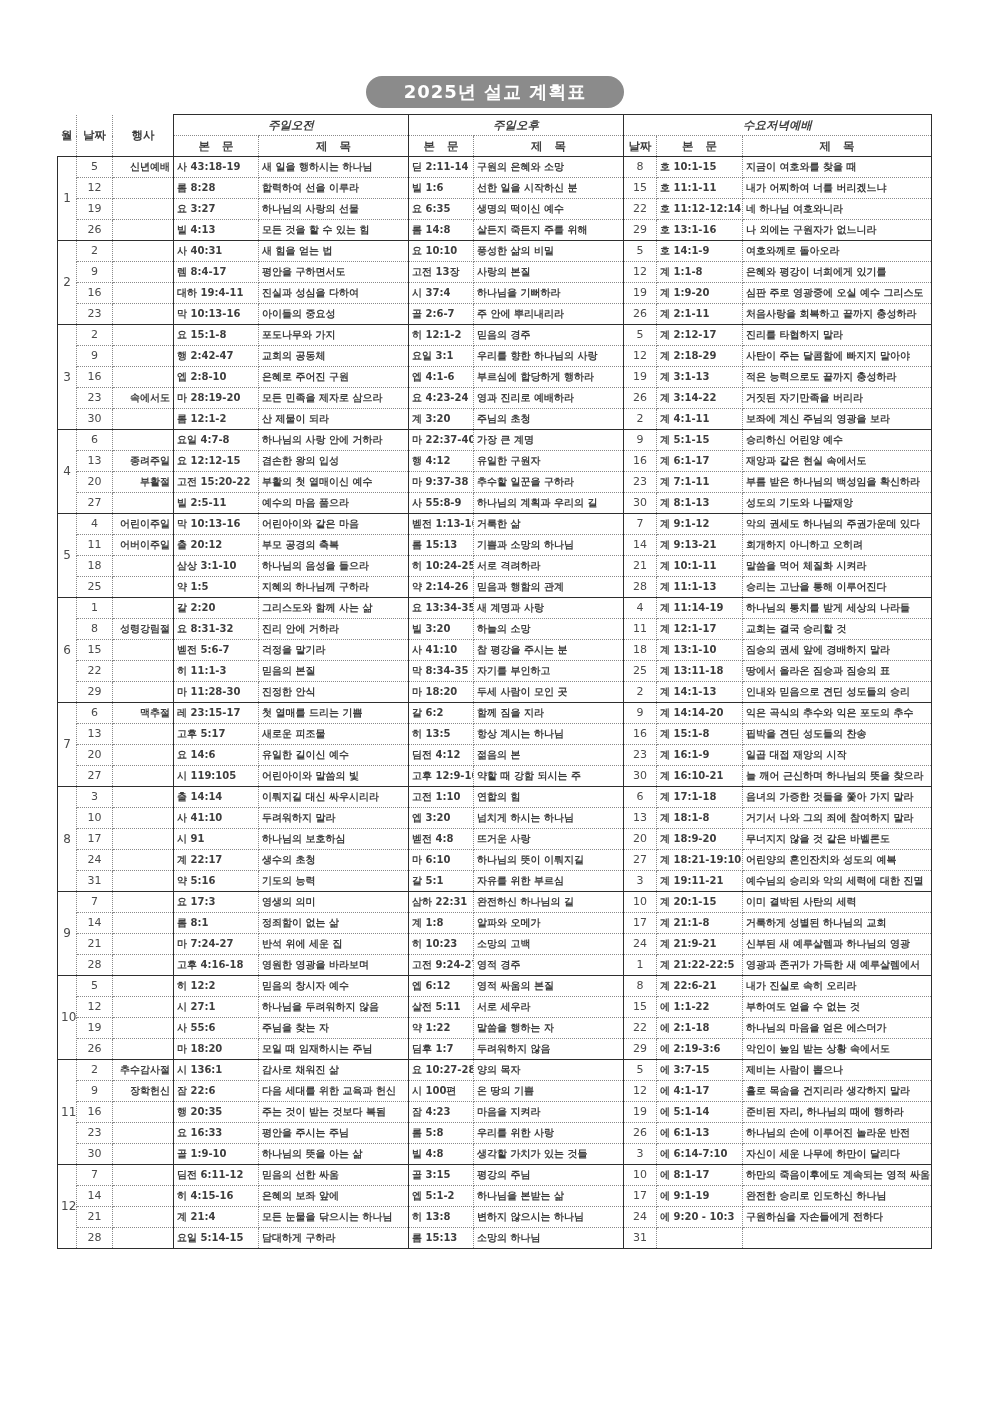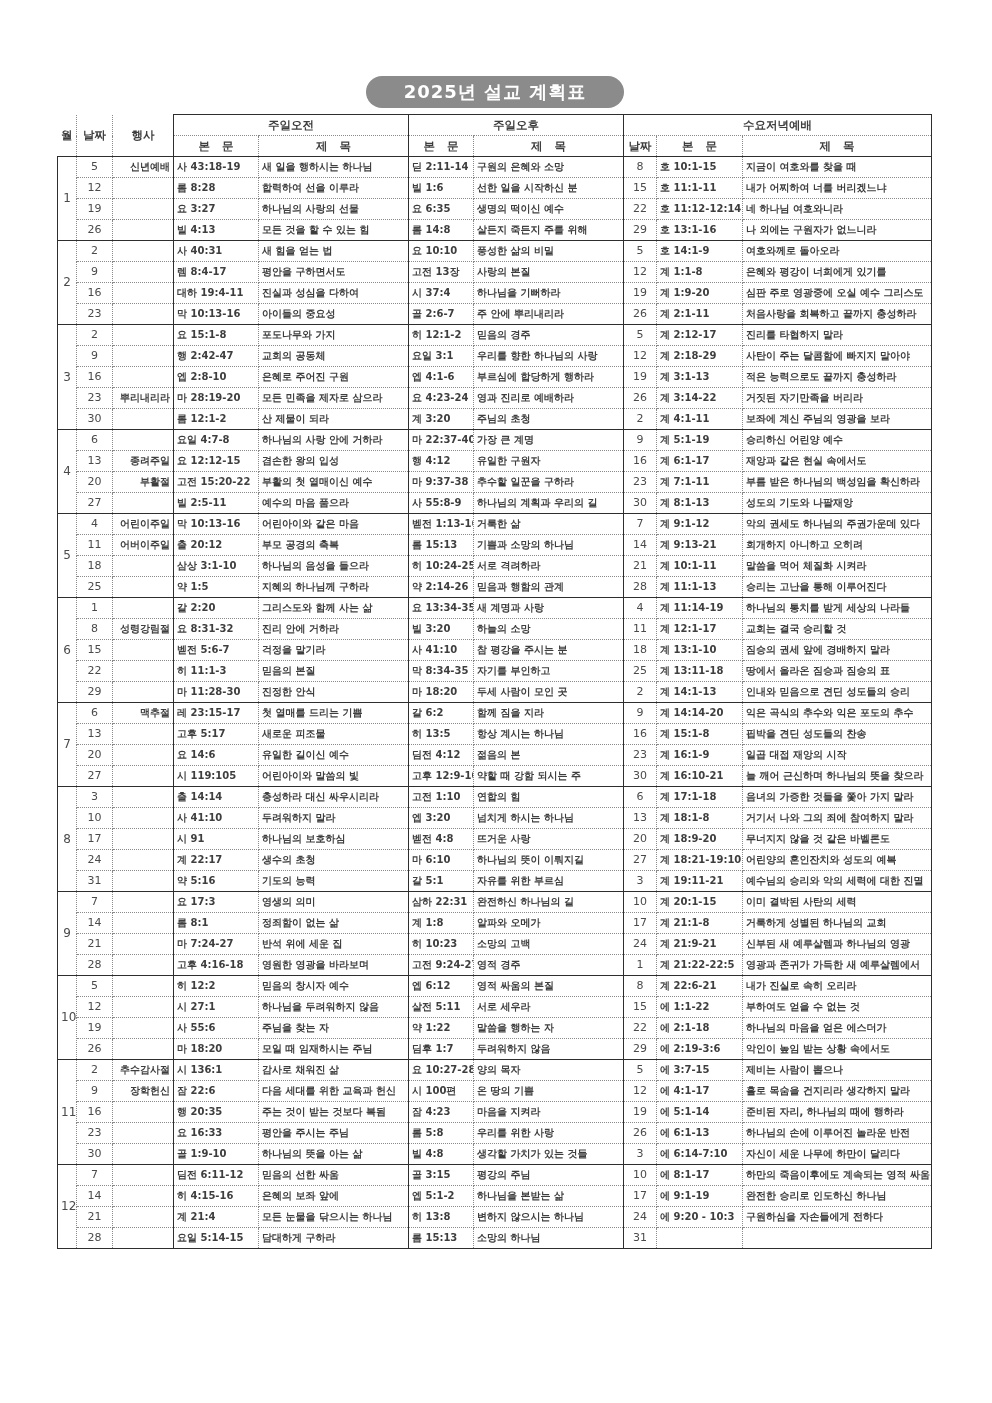--- a/index.html
+++ b/index.html
@@ -28,21 +28,21 @@
   td.date { text-align:center; font-size:11px; font-weight:normal; color:#4a4a4a; }
   td.event{ font-weight:bold;text-align:right; }
   td.ref  { font-weight:bold; }
   td.ttl  { font-weight:bold; }
   
   .dr { border-right:1px dotted #8a8a8a; }
   .sr { border-right:1.5px solid #2e2e2e; }
   .sl { border-left:1.5px solid #2e2e2e; }
   .db { border-bottom:1px dotted #8a8a8a; }
   .sb { border-bottom:1.8px solid #2e2e2e; }
-  .st { border-top:1.5px solid #2e2e2e; }
+  .st { border-top:1.5px solid #2e2e2e;font-style:italic; }
 </style>
 </head>
 <body>
 
 <div class="page">
 
   <div class="title-pill">2025년 설교 계획표</div>
 
   <table class="plan">
     <colgroup>
@@ -196,21 +196,21 @@
           <td class="dr db ref">엡 2:8-10</td>
           <td class="sr db ttl">은혜로 주어진 구원</td>
           <td class="dr db ref">엡 4:1-6</td>
           <td class="sr db ttl">부르심에 합당하게 행하라</td>
           <td class="dr db date">19</td>
           <td class="dr db ref">계 3:1-13</td>
           <td class="sr db ttl">적은 능력으로도 끝까지 충성하라</td>
         </tr>
         <tr>
           <td class="dr db date">23</td>
-          <td class="sr db event">뿌리내리라</td>
+          <td class="sr db event">속에서도</td>
           <td class="dr db ref">마 28:19-20</td>
           <td class="sr db ttl">모든 민족을 제자로 삼으라</td>
           <td class="dr db ref">요 4:23-24</td>
           <td class="sr db ttl">영과 진리로 예배하라</td>
           <td class="dr db date">26</td>
           <td class="dr db ref">계 3:14-22</td>
           <td class="sr db ttl">거짓된 자기만족을 버리라</td>
         </tr>
         <tr>
           <td class="dr sb date">30</td>
@@ -225,21 +225,21 @@
         </tr>
         <tr>
           <td class="sl dr sb mon" rowspan="4">4</td>
           <td class="dr db date">6</td>
           <td class="sr db event"></td>
           <td class="dr db ref">요일 4:7-8</td>
           <td class="sr db ttl">하나님의 사랑 안에 거하라</td>
           <td class="dr db ref">마 22:37-40</td>
           <td class="sr db ttl">가장 큰 계명</td>
           <td class="dr db date">9</td>
-          <td class="dr db ref">계 5:1-19</td>
+          <td class="dr db ref">계 5:1-15</td>
           <td class="sr db ttl">승리하신 어린양 예수</td>
         </tr>
         <tr>
           <td class="dr db date">13</td>
           <td class="sr db event">종려주일</td>
           <td class="dr db ref">요 12:12-15</td>
           <td class="sr db ttl">겸손한 왕의 입성</td>
           <td class="dr db ref">행 4:12</td>
           <td class="sr db ttl">유일한 구원자</td>
           <td class="dr db date">16</td>
@@ -412,21 +412,21 @@
           <td class="sr sb ttl">약할 때 강함 되시는 주</td>
           <td class="dr sb date">30</td>
           <td class="dr sb ref">계 16:10-21</td>
           <td class="sr sb ttl">늘 깨어 근신하며 하나님의 뜻을 찾으라</td>
         </tr>
         <tr>
           <td class="sl dr sb mon" rowspan="5">8</td>
           <td class="dr db date">3</td>
           <td class="sr db event"></td>
           <td class="dr db ref">출 14:14</td>
-          <td class="sr db ttl">충성하라 대신 싸우시리라</td>
+          <td class="sr db ttl">이뤄지길 대신 싸우시리라</td>
           <td class="dr db ref">고전 1:10</td>
           <td class="sr db ttl">연합의 힘</td>
           <td class="dr db date">6</td>
           <td class="dr db ref">계 17:1-18</td>
           <td class="sr db ttl">음녀의 가증한 것들을 쫓아 가지 말라</td>
         </tr>
         <tr>
           <td class="dr db date">10</td>
           <td class="sr db event"></td>
           <td class="dr db ref">사 41:10</td>

